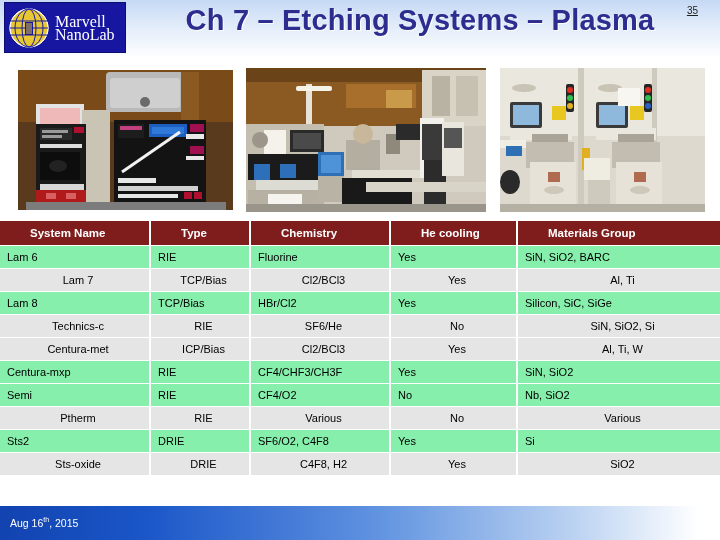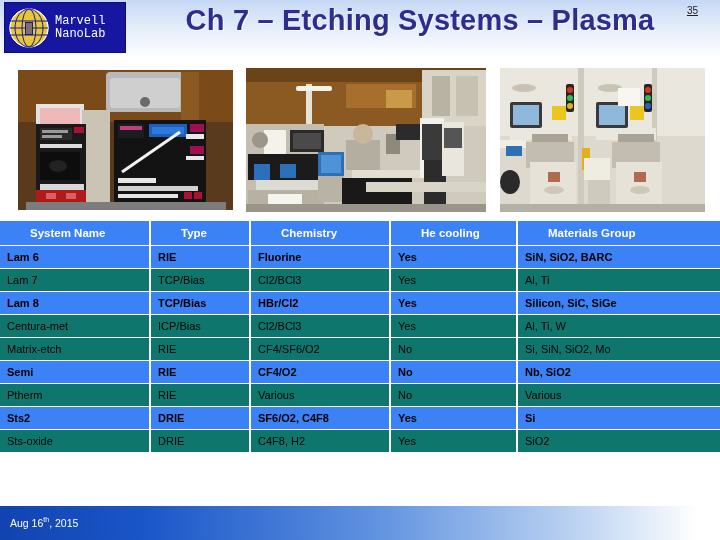--- a/index.html
+++ b/index.html
@@ -36,23 +36,23 @@
   }
   .logo-globe {
     position: relative;
     width: 44px;
     height: 44px;
     margin-left: 2px;
     flex: 0 0 auto;
   }
   .logo-text {
     color: #ffffff;
-    font-size: 12px;
+    font-size: 16px;
     line-height: 13px;
-    font-family: Liberation Mono, monospace;
+    font-family: Liberation Serif, serif;
     margin-left: 4px;
     white-space: nowrap;
   }
   .slide-title {
     position: absolute;
     left: 130px;
     top: 4px;
     width: 580px;
     text-align: center;
     font-size: 29px;
@@ -100,29 +100,29 @@
     height: 14px;
     vertical-align: middle;
     border-right: 2px solid #ffffff;
     border-bottom: 1px solid #ffffff;
     overflow: hidden;
     white-space: nowrap;
   }
   .etch-table th:last-child,
   .etch-table td:last-child { border-right: none; }
   .etch-table thead th {
-    background: #3b82f6;
+    background: #7f1d1d;
     color: #ffffff;
     font-weight: bold;
     font-size: 11.5px;
     height: 16px;
     padding-left: 30px;
   }
-  .etch-table tbody tr.odd td { background: #3b82f6; color: #000000; font-weight: bold; }
-  .etch-table tbody tr.even td { background: #0f766e; color: #000000; }
+  .etch-table tbody tr.odd td { background: #86efac; color: #000000; }
+  .etch-table tbody tr.even td { background: #e5e5e5; color: #000000; text-align: center; }
 
   .col-0 { width: 150px; }
   .col-1 { width: 100px; }
   .col-2 { width: 140px; }
   .col-3 { width: 127px; }
   .col-4 { width: 203px; }
 
   
   .slide-footer {
     position: absolute;
@@ -350,32 +350,39 @@
       <td>Al, Ti</td>
     </tr>
     <tr class="odd">
       <td>Lam 8</td>
       <td>TCP/Bias</td>
       <td>HBr/Cl2</td>
       <td>Yes</td>
       <td>Silicon, SiC, SiGe</td>
     </tr>
     <tr class="even">
+      <td>Technics-c</td>
+      <td>RIE</td>
+      <td>SF6/He</td>
+      <td>No</td>
+      <td>SiN, SiO2, Si</td>
+    </tr>
+    <tr class="even">
       <td>Centura-met</td>
       <td>ICP/Bias</td>
       <td>Cl2/BCl3</td>
       <td>Yes</td>
       <td>Al, Ti, W</td>
     </tr>
-    <tr class="even">
-      <td>Matrix-etch</td>
+    <tr class="odd">
+      <td>Centura-mxp</td>
       <td>RIE</td>
-      <td>CF4/SF6/O2</td>
-      <td>No</td>
-      <td>Si, SiN, SiO2, Mo</td>
+      <td>CF4/CHF3/CH3F</td>
+      <td>Yes</td>
+      <td>SiN, SiO2</td>
     </tr>
     <tr class="odd">
       <td>Semi</td>
       <td>RIE</td>
       <td>CF4/O2</td>
       <td>No</td>
       <td>Nb, SiO2</td>
     </tr>
     <tr class="even">
       <td>Ptherm</td>

